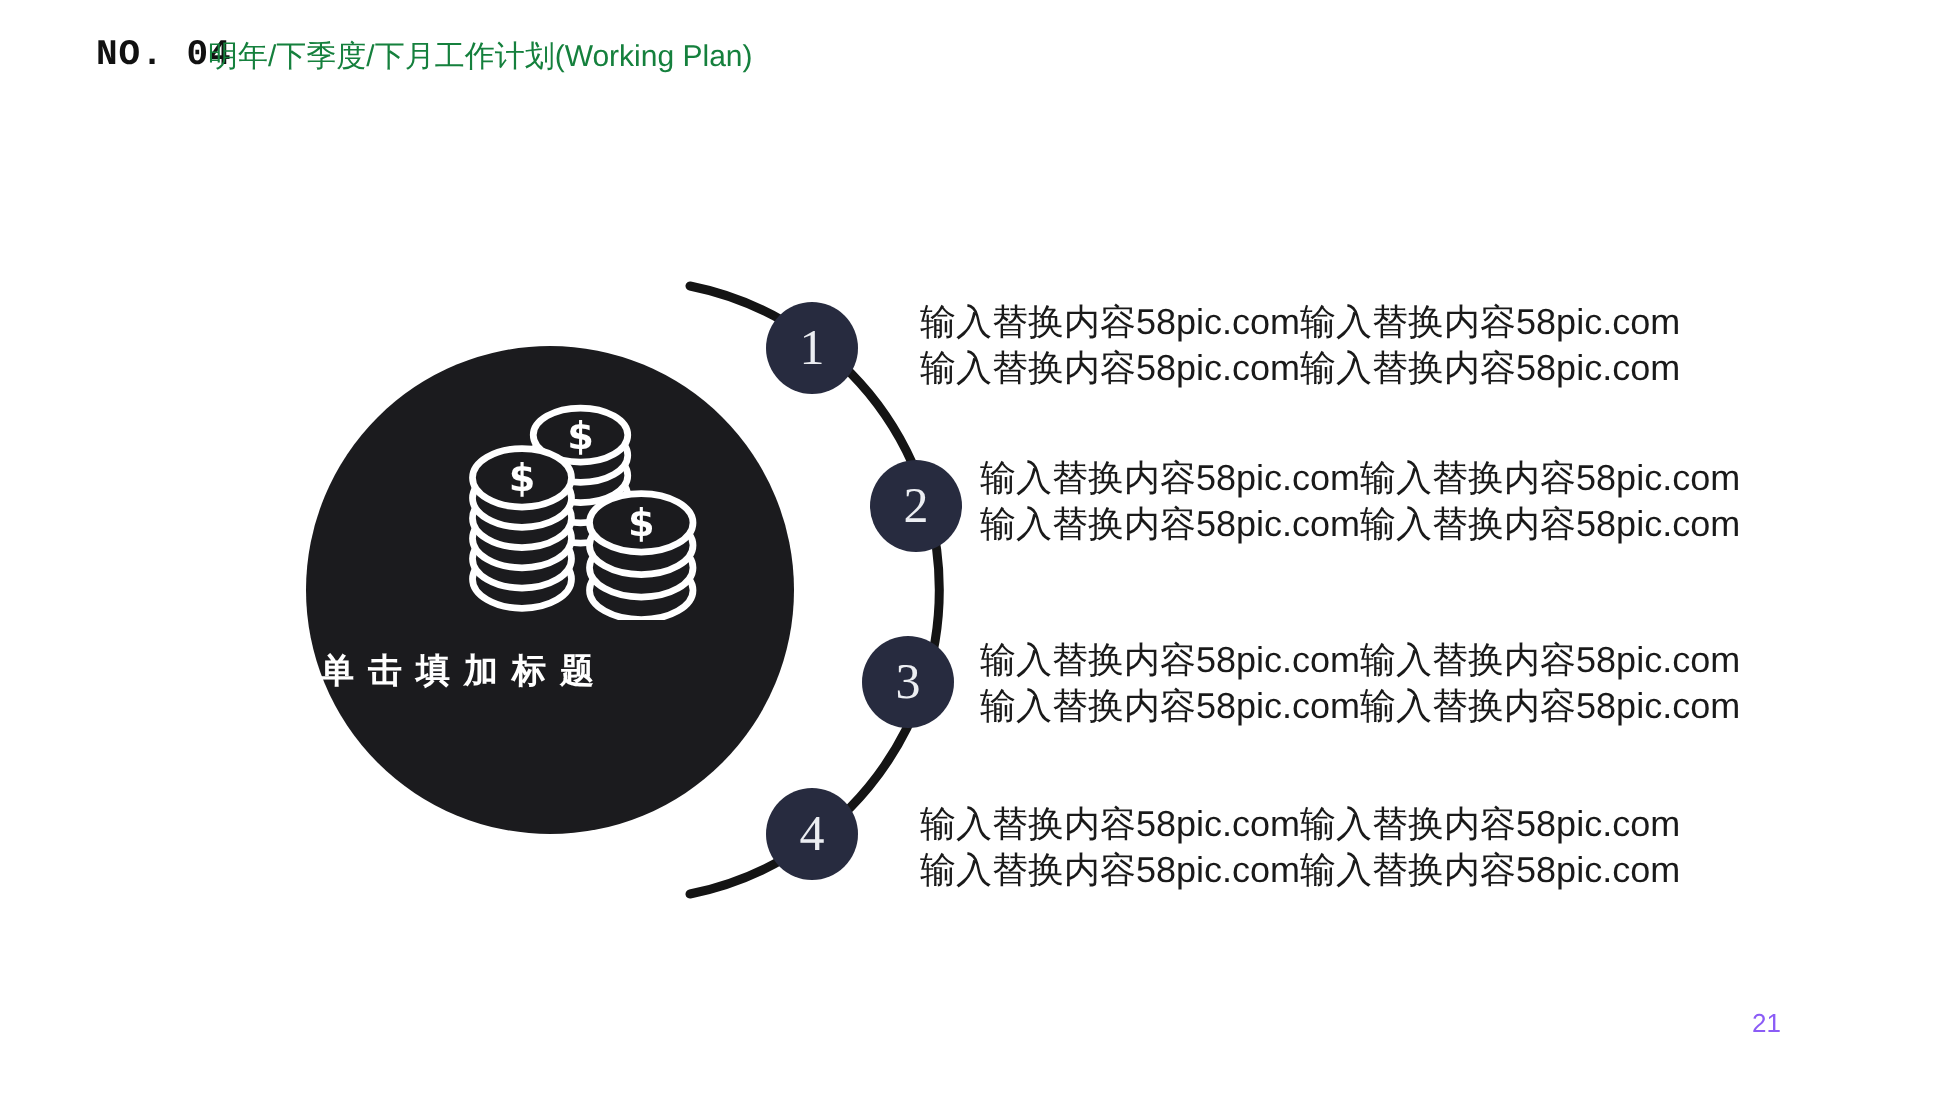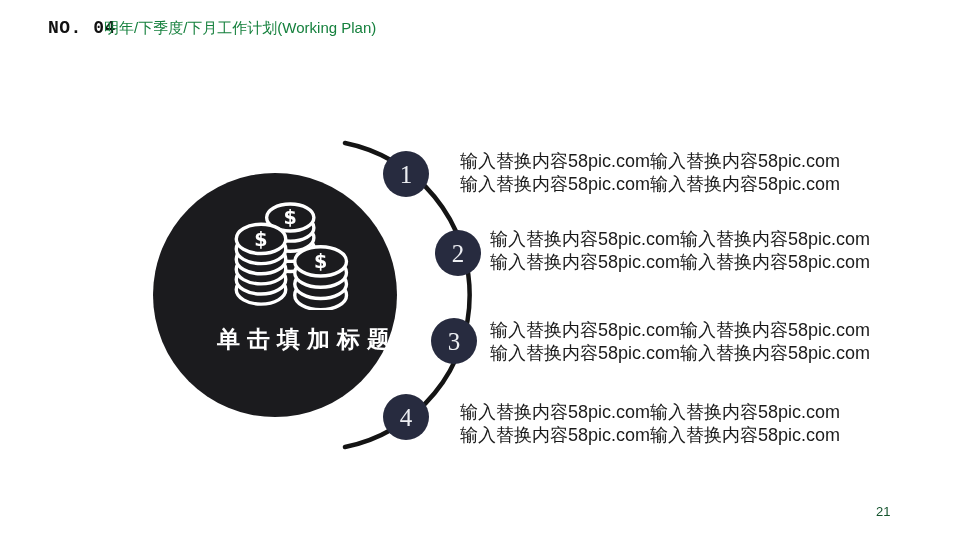--- a/index.html
+++ b/index.html
@@ -25,22 +25,22 @@
   .arc-svg{position:absolute;left:0;top:0;pointer-events:none;}
   
   .main-circle{
     position:absolute;left:153px;top:173px;
     width:244px;height:244px;border-radius:50%;
     background:#1b1b1e;
   }
   .coins-svg{position:absolute;left:72px;top:24px;}
   .circle-title{
     position:absolute;left:0;top:151px;width:100%;
-    text-align:right;color:#ffffff;
-    font-size:23px;font-weight:bold;
+    text-align:left;color:#ffffff;
+    font-size:17px;font-weight:bold;
     letter-spacing:7px;text-indent:7px;
   }
   
   .badge{
     position:absolute;width:46px;height:46px;border-radius:50%;
     background:#272b3f;color:#eceef2;
     display:flex;align-items:center;justify-content:center;
     font-family:"Liberation Serif", serif;
     font-size:25px;line-height:1;
   }
@@ -54,21 +54,21 @@
     font-size:18px;line-height:23px;color:#1a1a1a;
     white-space:nowrap;
   }
   .item1{left:460px;top:150px;}
   .item2{left:490px;top:228px;}
   .item3{left:490px;top:319px;}
   .item4{left:460px;top:401px;}
   
   .page-number{
     position:absolute;left:876px;top:504px;
-    font-size:13px;color:#14532d;
+    font-size:13px;color:#8b5cf6;
   }
 </style>
 </head>
 <body>
 
 <div class="slide">
 
   <span class="slide-number">NO. 04</span>
   <span class="page-title">明年/下季度/下月工作计划(Working Plan)</span>
 

